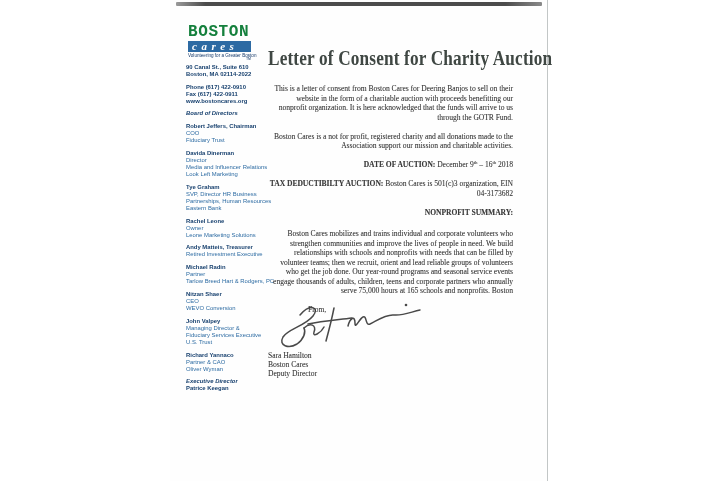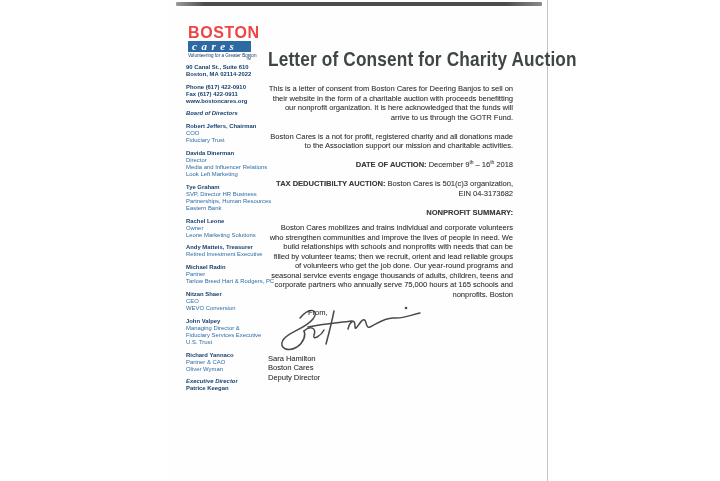--- a/index.html
+++ b/index.html
@@ -5,46 +5,46 @@
   html,body{margin:0;padding:0;background:#ffffff;}
   .canvas{position:relative;width:720px;height:481px;background:#ffffff;overflow:hidden;
           font-family:"Liberation Sans",sans-serif;}
   .page{position:absolute;left:170px;top:0;width:377px;height:481px;background:#fefefe;
         border-right:1px solid #c2c6c6;}
   .scan-bar{position:absolute;left:6px;top:2px;width:366px;height:4px;border-radius:1px;
         background:linear-gradient(90deg,#9a9a9a,#4c4c4c 8%,#4c4c4c 90%,#8a8a8a);
         filter:blur(0.3px);}
   
   .logo{position:absolute;left:18px;top:25px;width:70px;}
-  .logo-boston{font-family:Liberation Sans, sans-serif;font-weight:bold;font-size:16px;
-        color:#ef4444;letter-spacing:0.6px;line-height:15px;}
+  .logo-boston{font-family:Liberation Mono, monospace;font-weight:bold;font-size:16px;
+        color:#15803d;letter-spacing:0.6px;line-height:15px;}
   .logo-band{background:#2d6aa3;color:#ffffff;font-family:"Liberation Serif",serif;
         font-style:italic;font-weight:bold;font-size:11px;letter-spacing:4.5px;
         padding:0 0 1px 4px;width:59px;line-height:10px;margin-top:1px;}
   .logo-tag{font-size:4.6px;color:#173b6b;margin-top:1px;white-space:nowrap;}
   .logo-tm{font-size:3.5px;color:#173b6b;text-align:right;width:63px;line-height:3px;}
   
   .sidebar{position:absolute;left:16px;top:64px;width:100px;font-size:5.9px;
         line-height:7.1px;color:#2e6ca3;}
   .sb-block{margin-bottom:5.5px;}
   .sb-bold{font-weight:bold;color:#17406e;}
   .sb-italic{font-weight:bold;font-style:italic;color:#17406e;}
   .m-name{font-weight:bold;color:#17406e;}
   .m-line{color:#2e6ca3;}
   
   .letter{position:absolute;left:268px;top:48px;width:245px;color:#3b3b3b;
         font-size:7.5px;line-height:9.5px;
-        text-shadow:0.2px 0.2px 0.3px rgba(90,90,90,0.45);}
+        text-shadow:0.2px 0.2px 0.3px rgba(90,90,90,0.45);font-family:Liberation Serif, serif;}
   .title{font-weight:bold;font-size:21px;line-height:21px;color:#3f4743;
         transform:scaleX(0.82);transform-origin:left center;white-space:nowrap;
         letter-spacing:0.2px;margin-bottom:15px;text-shadow:none;}
   .para{margin:0 0 9.5px 0;text-align:right;}
   .lbl{font-weight:bold;}
   sup{font-size:4.8px;line-height:0;}
-  .np-head{font-weight:bold;margin-bottom:6px;}
+  .np-head{font-weight:bold;margin-bottom:12px;}
   .sig-area{margin-top:9px;position:relative;height:78px;}
   .from-line{position:absolute;left:0;top:0;padding-left:40px;}
   .sig-svg{position:absolute;left:2px;top:-6px;}
   .sig-name{position:absolute;left:0;top:46px;line-height:9.3px;}
 </style>
 </head>
 <body>
 
 <div class="canvas">
   <div class="page">

